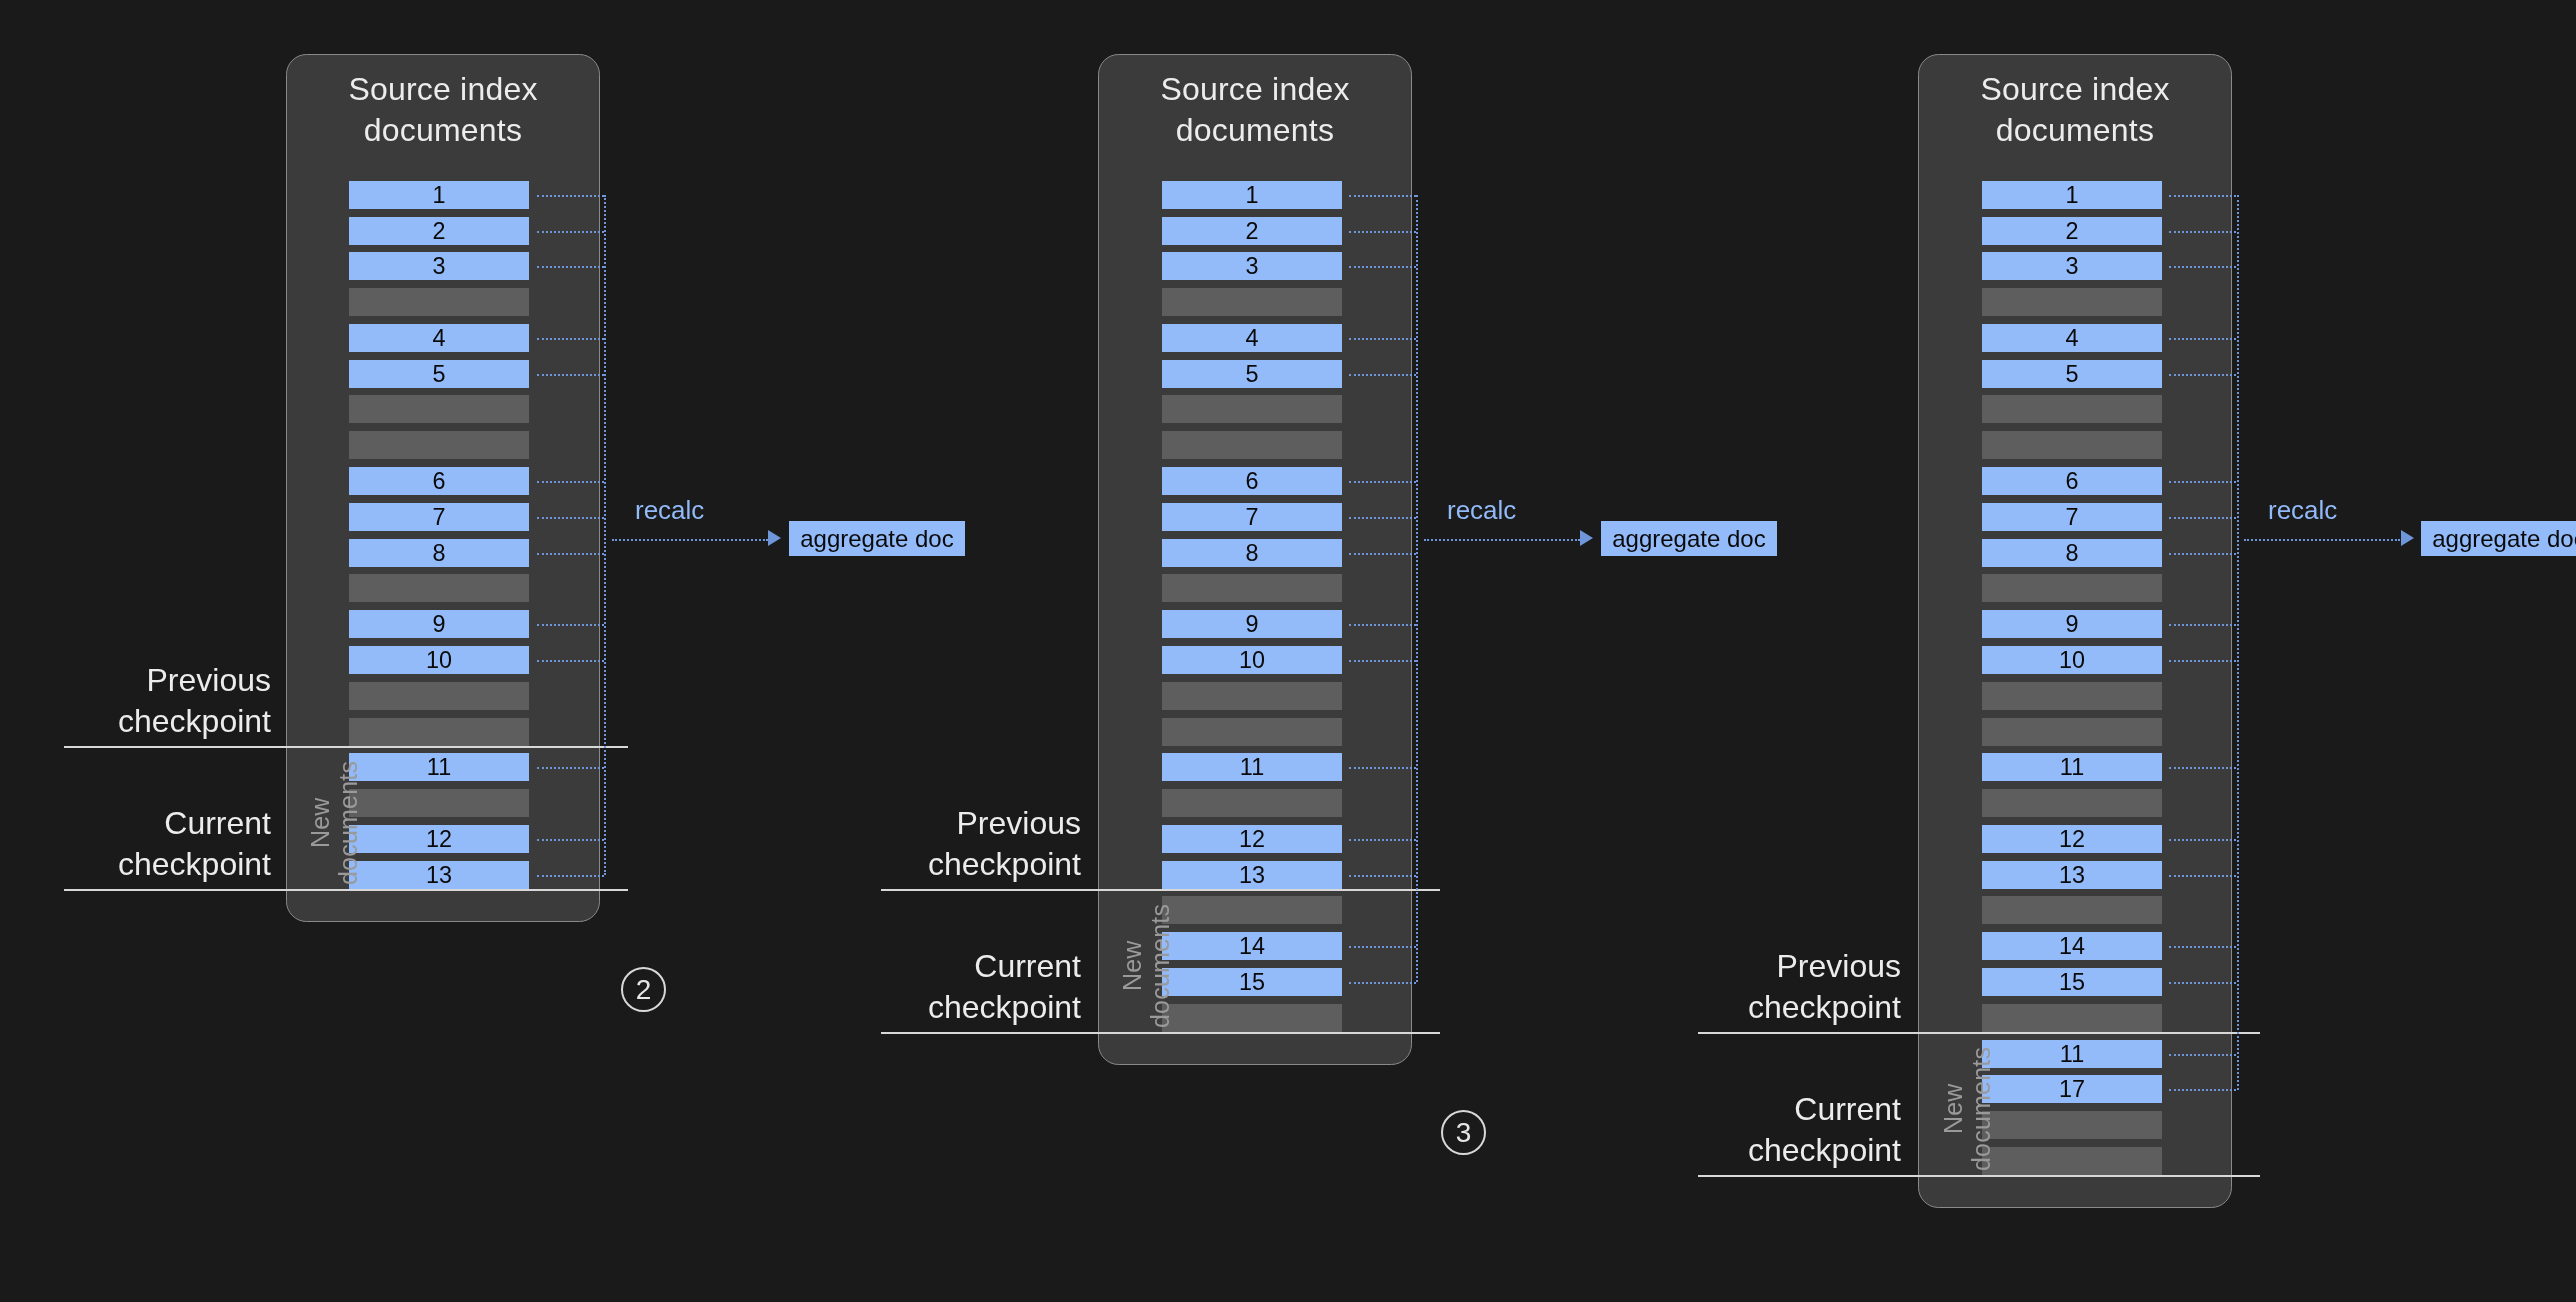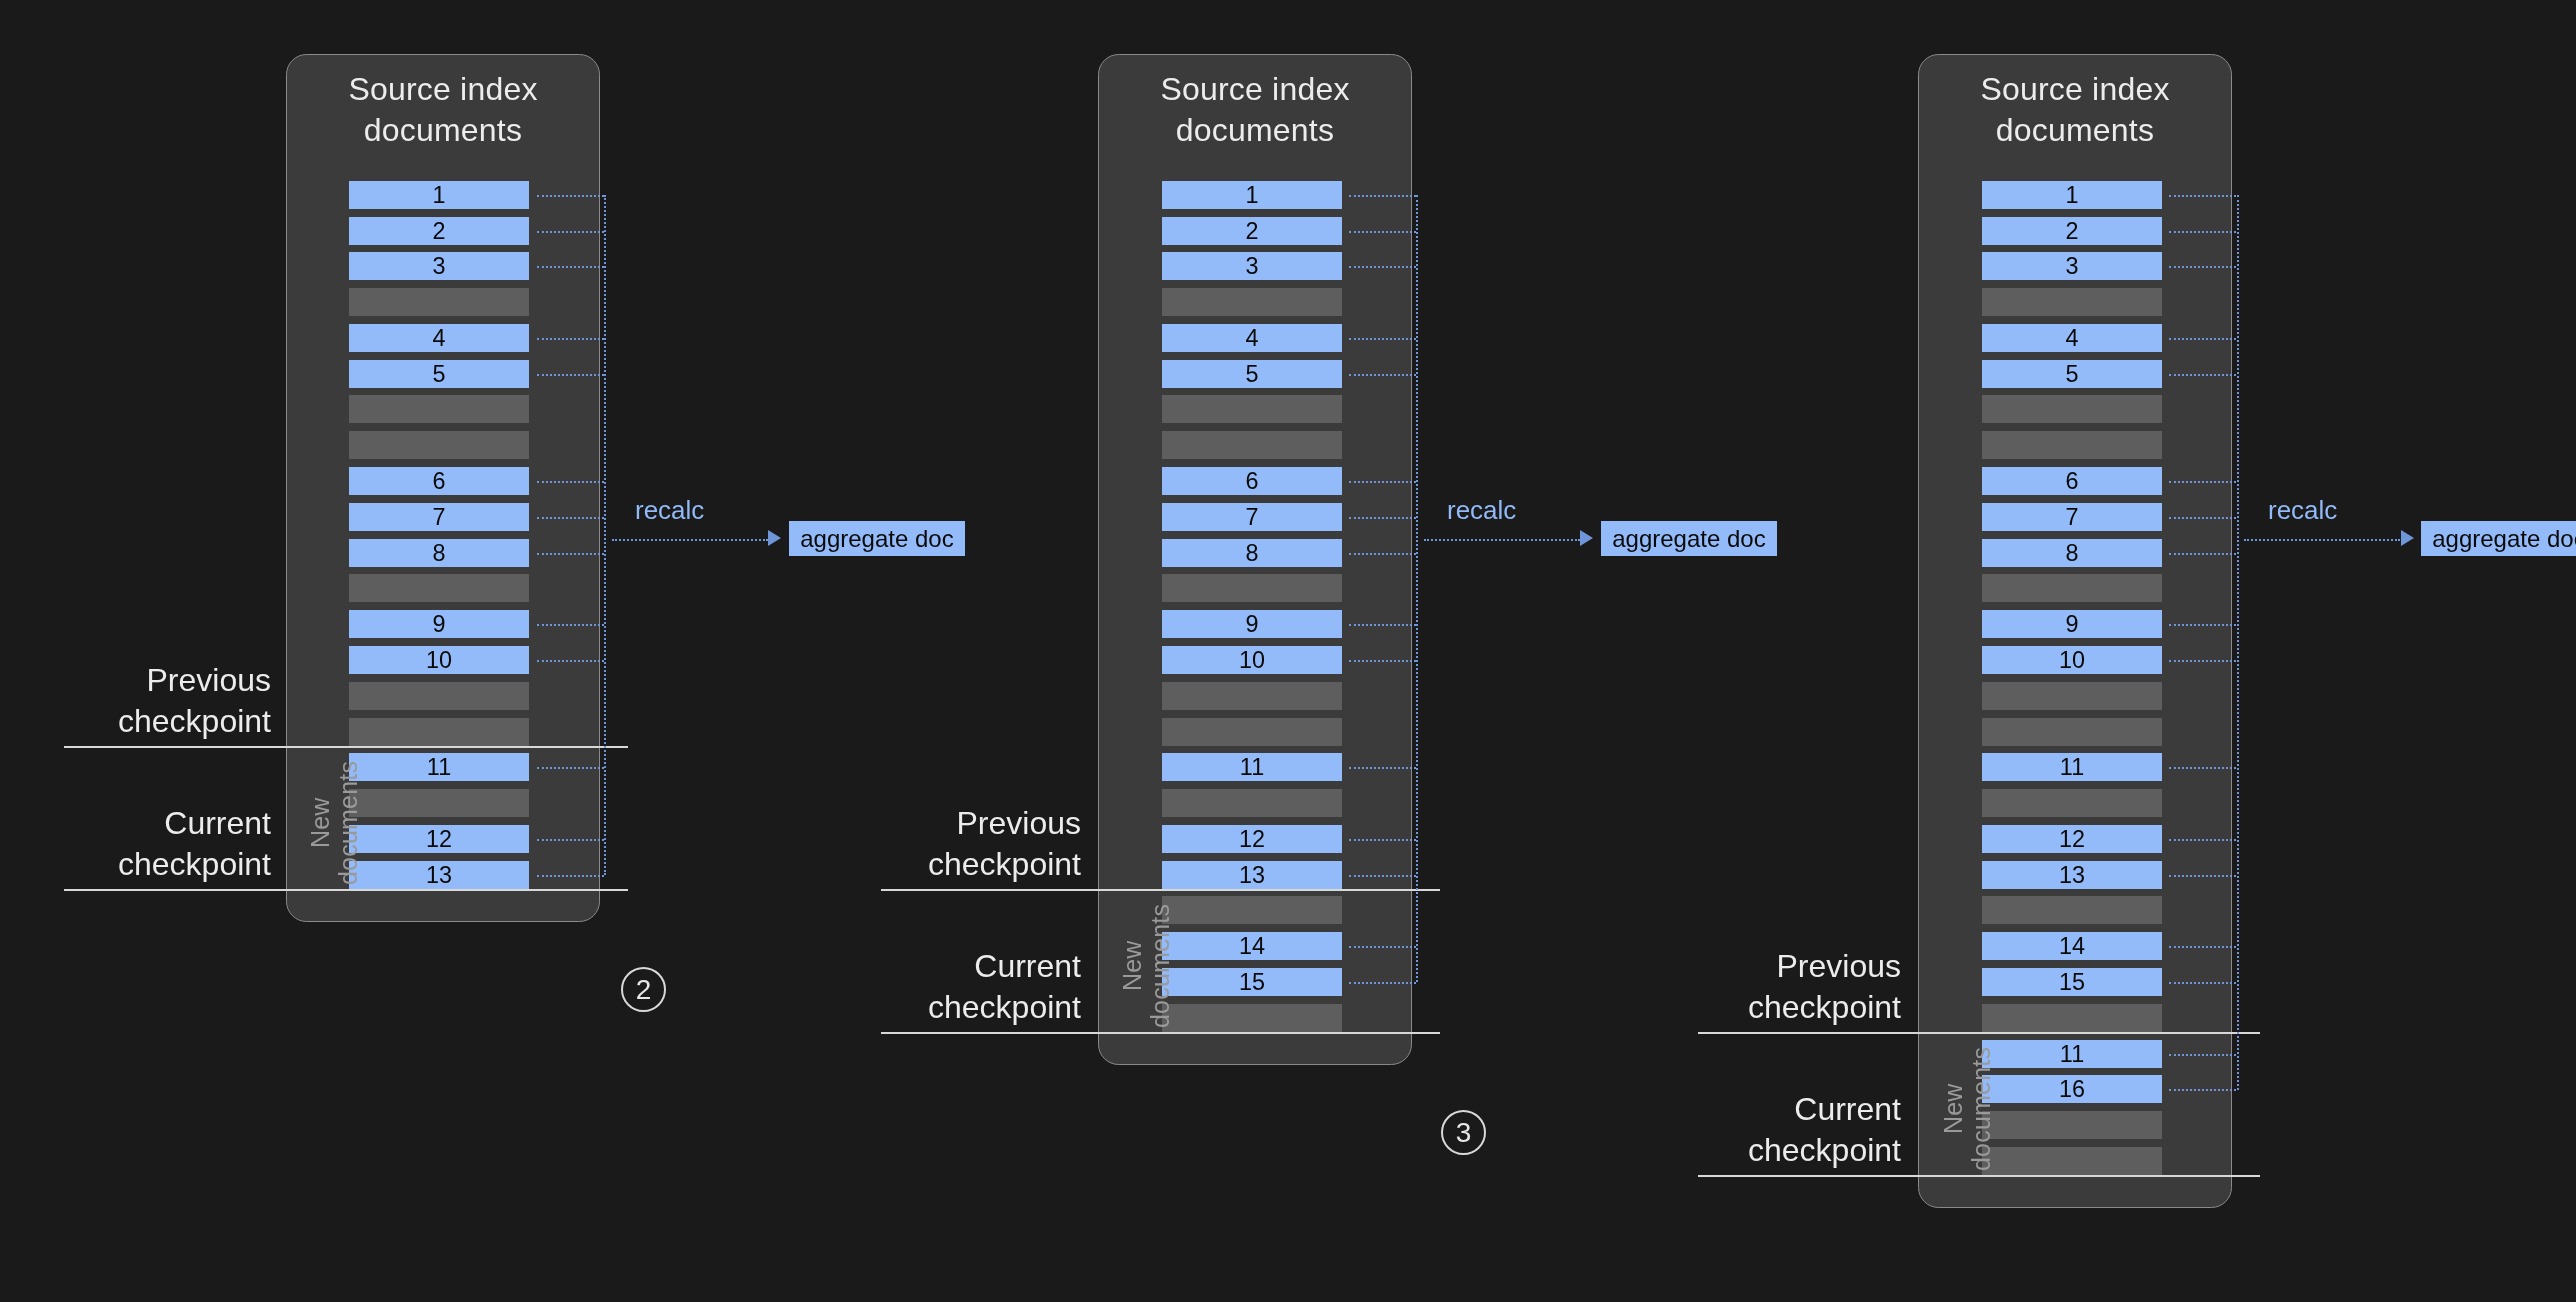--- a/index.html
+++ b/index.html
@@ -240,21 +240,21 @@
     <div class="row gap" style="left: 1982px; top: 718px; width: 180px;"></div>
     <div class="row blue" style="left: 1982px; top: 753px; width: 180px;">11</div>
     <div class="row gap" style="left: 1982px; top: 789px; width: 180px;"></div>
     <div class="row blue" style="left: 1982px; top: 825px; width: 180px;">12</div>
     <div class="row blue" style="left: 1982px; top: 861px; width: 180px;">13</div>
     <div class="row gap" style="left: 1982px; top: 896px; width: 180px;"></div>
     <div class="row blue" style="left: 1982px; top: 932px; width: 180px;">14</div>
     <div class="row blue" style="left: 1982px; top: 968px; width: 180px;">15</div>
     <div class="row gap" style="left: 1982px; top: 1004px; width: 180px;"></div>
     <div class="row blue" style="left: 1982px; top: 1040px; width: 180px;">11</div>
-    <div class="row blue" style="left: 1982px; top: 1075px; width: 180px;">16</div>
+    <div class="row blue" style="left: 1982px; top: 1075px; width: 180px;">17</div>
     <div class="row gap" style="left: 1982px; top: 1111px; width: 180px;"></div>
     <div class="row gap" style="left: 1982px; top: 1147px; width: 180px;"></div>
     <div class="newdocs" style="left: 1939px; top: 1034px; height: 149px; width: 58px;">New
 documents</div>
     <div class="cp-line" style="left: 1698px; top: 1032px; width: 562px;"></div>
     <div class="cp-line" style="left: 1698px; top: 1175px; width: 562px;"></div>
     <div class="cp-label" style="left: 1508px; width: 393px; top: 946px;">Previous
 checkpoint</div>
     <div class="cp-label" style="left: 1508px; width: 393px; top: 1089px;">Current
 checkpoint</div>

